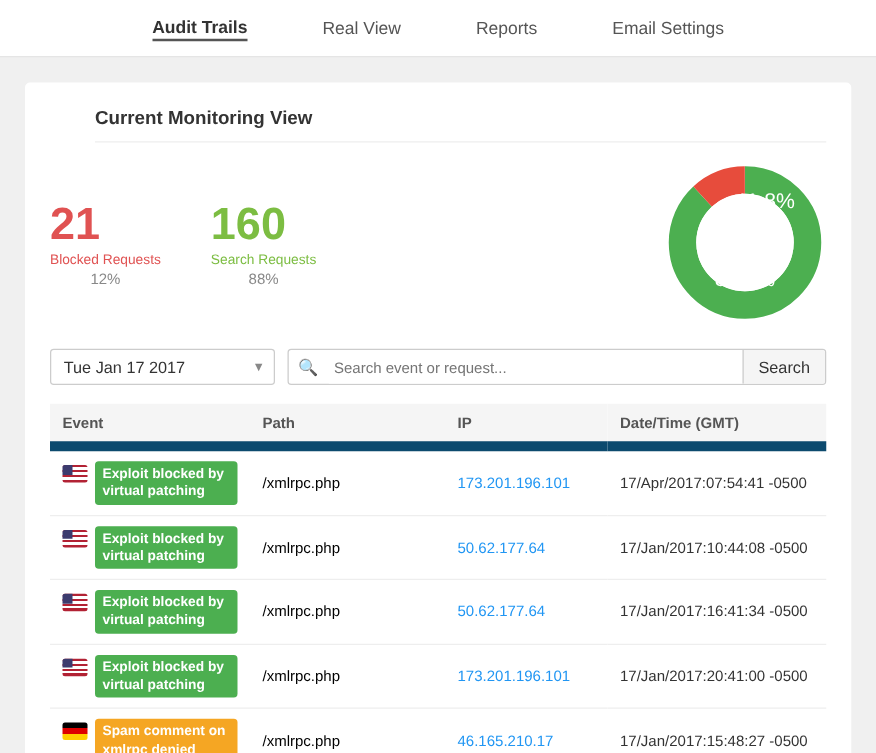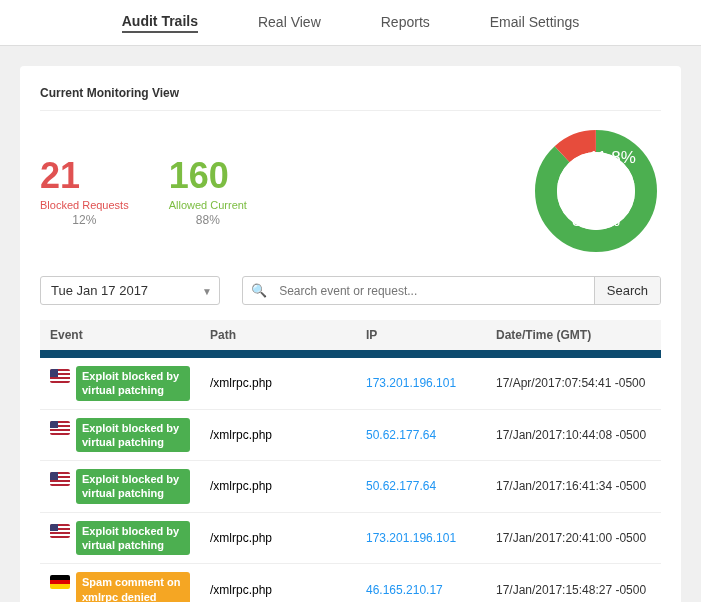--- a/index.html
+++ b/index.html
@@ -36,26 +36,27 @@
     }
 
     
     .card {
       background: #fff;
       border-radius: 4px;
       padding: 20px;
     }
 
     .section-title {
-      font-size: 12px;
+      font-size: 15px;
       font-weight: bold;
       color: #333;
       margin-bottom: 10px;
       padding-bottom: 10px;
       border-bottom: 1px solid #eee;
+      margin-left: 36px;
     }
 
     
     .stats-row {
       display: flex;
       align-items: center;
       justify-content: space-between;
       margin-top: 15px;
       margin-bottom: 20px;
     }
@@ -109,21 +110,21 @@
     .donut-label.red-label {
       top: 22px;
       left: 58px;
       color: #fff;
     }
 
     
     .filter-row {
       display: flex;
       align-items: flex-end;
-      gap: 22px;
+      gap: 10px;
       margin-bottom: 15px;
       margin-top: 13px;
     }
 
     .date-select {
       border: 1px solid #ccc;
       border-radius: 3px;
       padding: 6px 10px;
       font-size: 13px;
       color: #333;
@@ -246,21 +247,21 @@
 
     <div class="stats-row">
       <div class="stats-group">
         <div class="stat-block">
           <div class="stat-number red">21</div>
           <div class="stat-label red">Blocked Requests</div>
           <div class="stat-pct">12%</div>
         </div>
         <div class="stat-block">
           <div class="stat-number green">160</div>
-          <div class="stat-label green">Allowed Current</div>
+          <div class="stat-label green">Search Requests</div>
           <div class="stat-pct">88%</div>
         </div>
       </div>
 
       <div class="donut-container">
         <svg viewBox="0 0 130 130">
 
           <circle cx="65" cy="65" r="50" fill="none" stroke="#4caf50" stroke-width="22" stroke-dasharray="276.46 45.55" stroke-dashoffset="0" transform="rotate(-90 65 65)"></circle>
 
           <circle cx="65" cy="65" r="50" fill="none" stroke="#e74c3c" stroke-width="22" stroke-dasharray="37.07 284.94" stroke-dashoffset="-276.46" transform="rotate(-90 65 65)"></circle>

